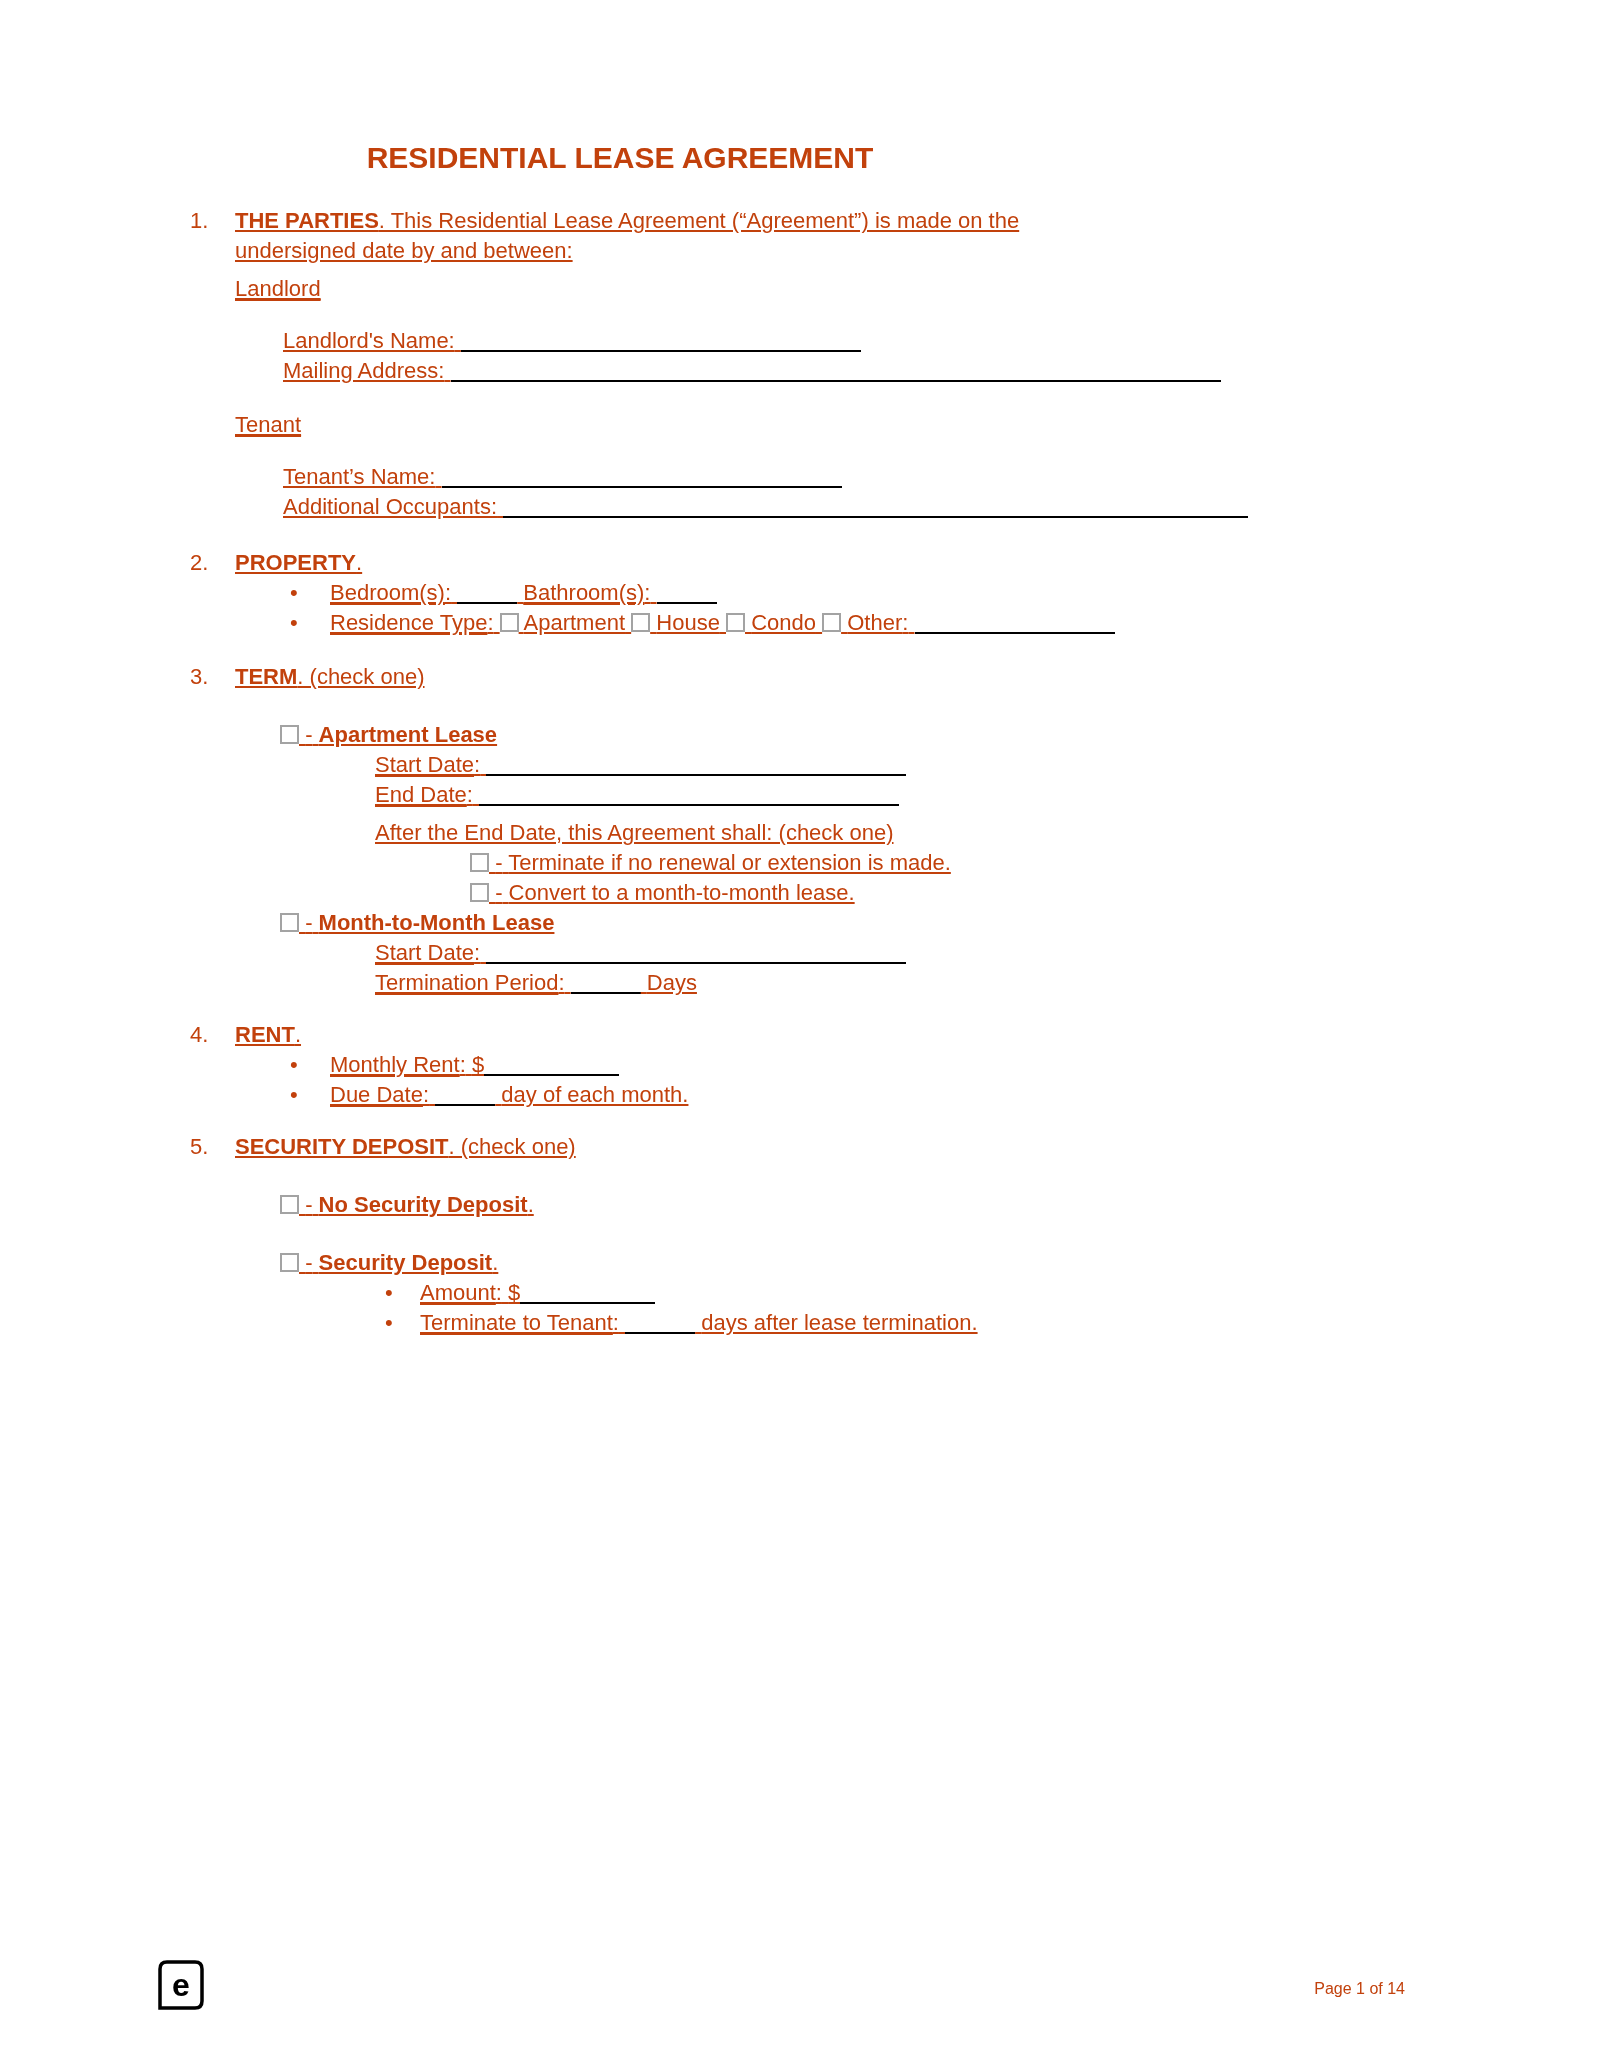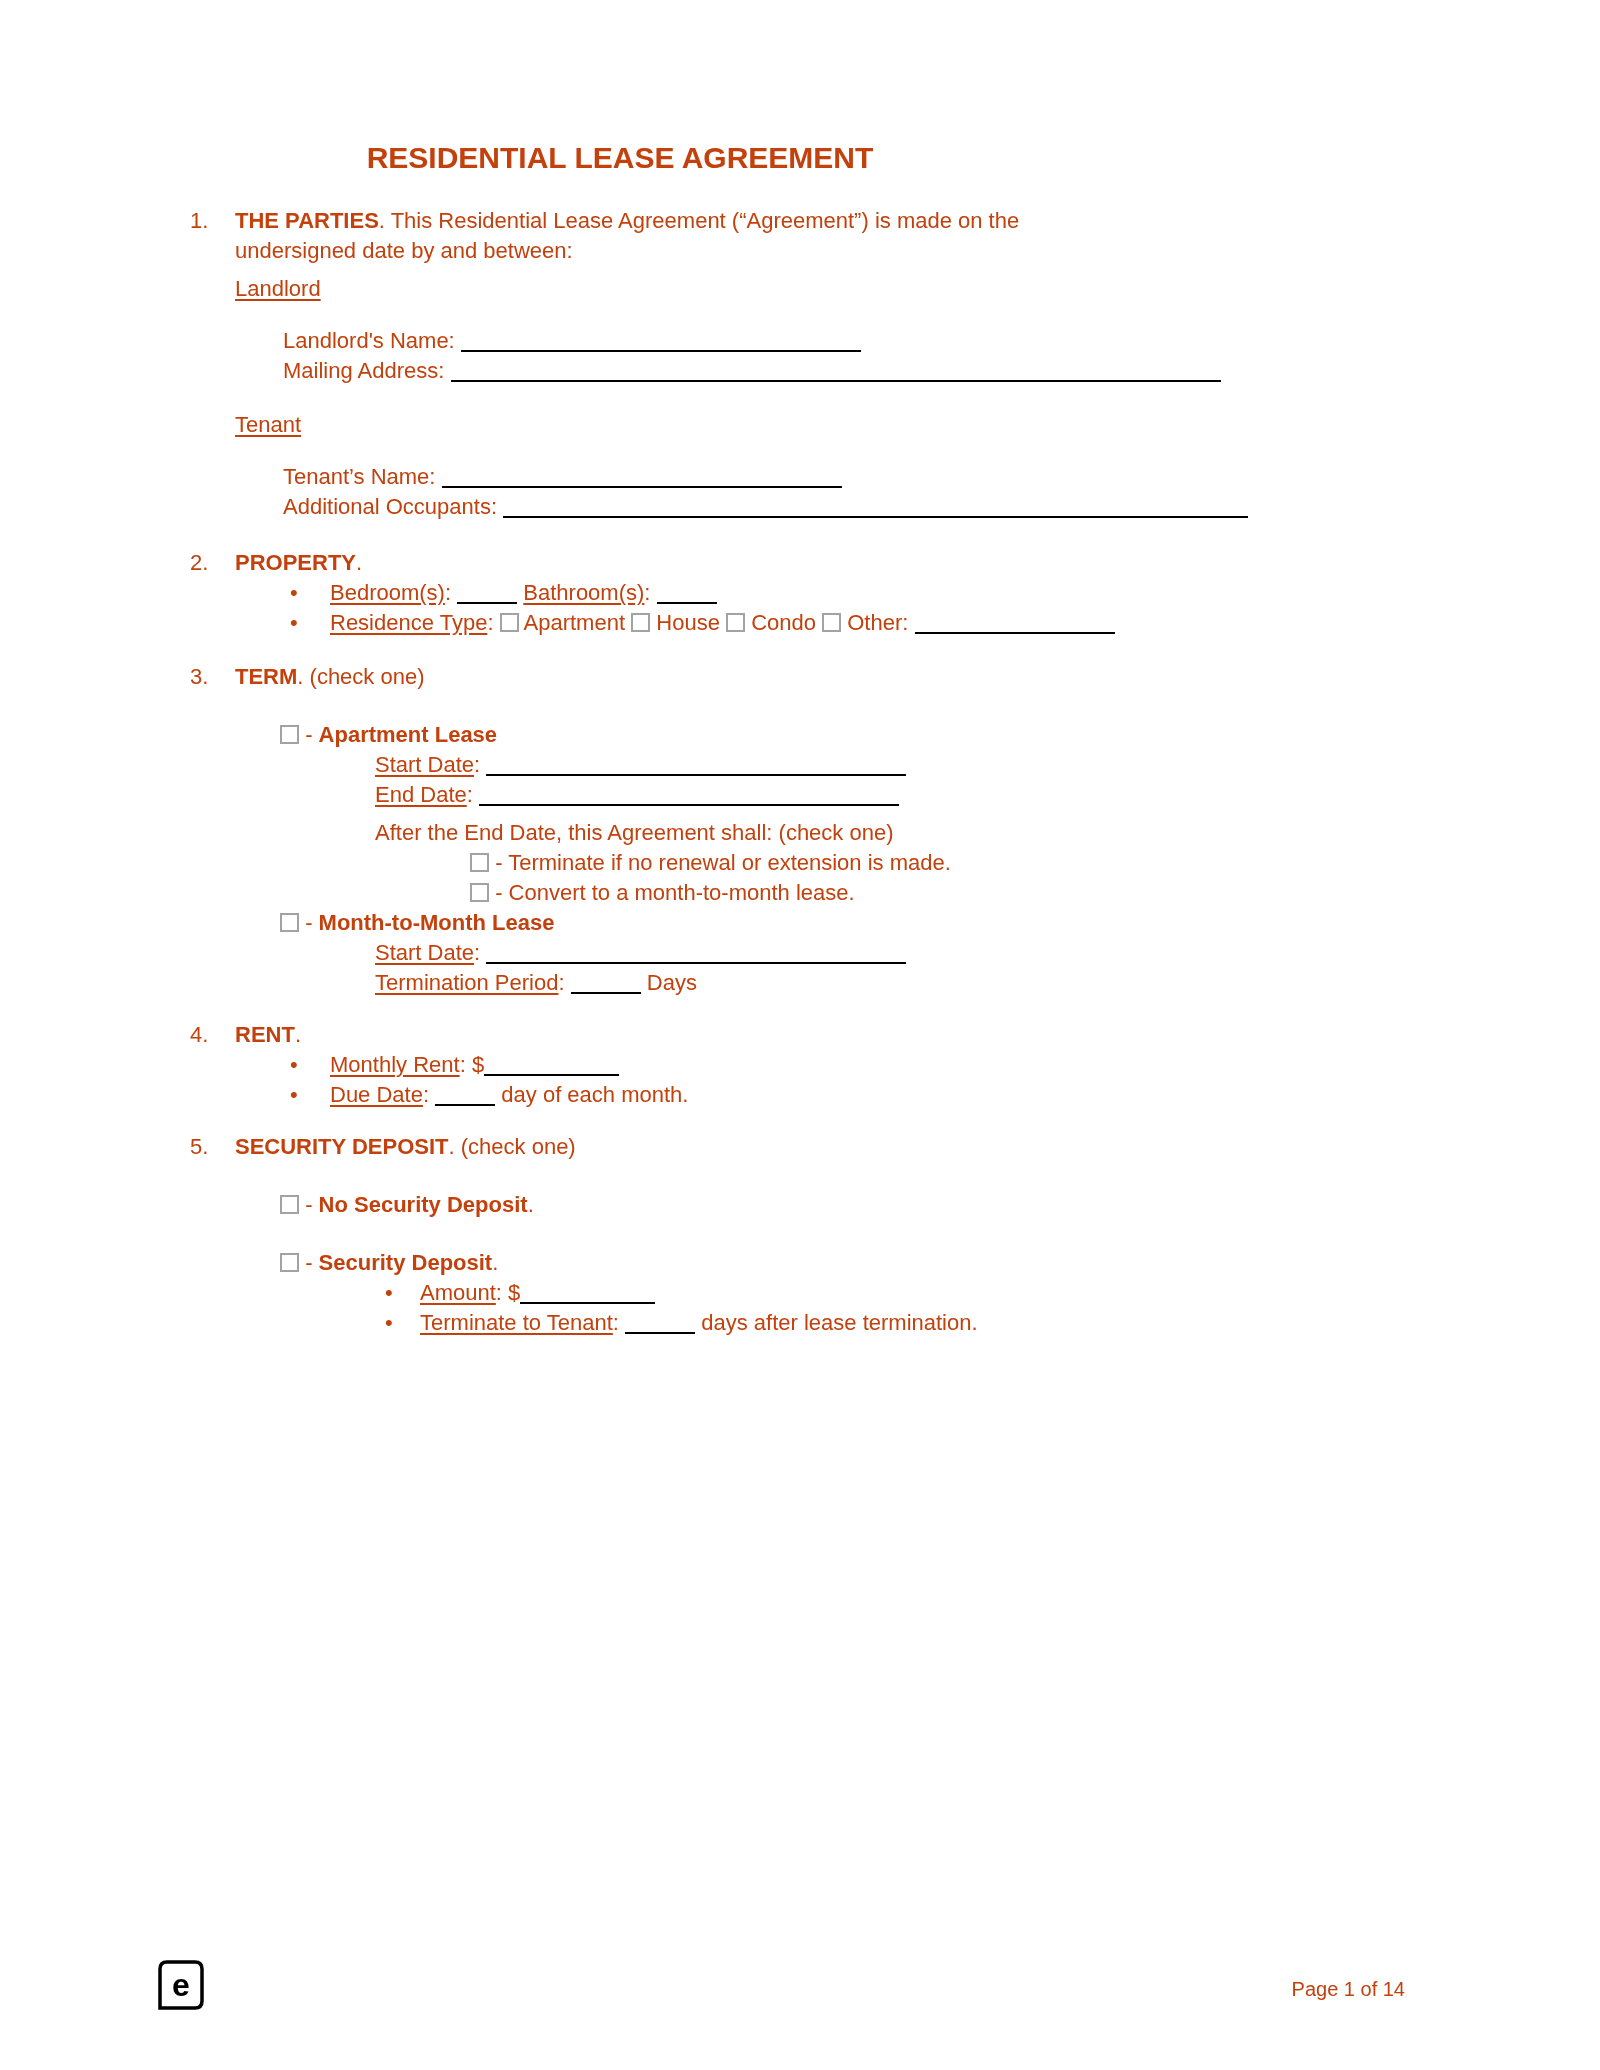--- a/index.html
+++ b/index.html
@@ -11,21 +11,21 @@
     font-size: 22px; line-height: 30px;
     overflow: hidden;
   }
   .content { padding: 140px 190px 0 190px; }
 
   .title-wrap { width: 860px; text-align: center; margin-bottom: 30px; }
   .title { font-size: 30px; line-height: 36px; font-weight: bold; margin: 0; }
 
   .sec { display: flex; align-items: flex-start; }
   .num { width: 45px; flex: none; }
-  .sbody { flex: 1; min-width: 0; }
+  .sbody { flex: 1; min-width: 0; text-decoration: underline; }
 
   .b { font-weight: bold; }
   .u { text-decoration: underline; text-underline-offset: 3px; }
 
   .bl { display: inline-block; border-bottom: 2px solid #000; height: 20px; vertical-align: -4px; }
   .w60 { width: 60px; }  .w70 { width: 70px; }  .w135 { width: 135px; }
   .w200 { width: 200px; } .w400 { width: 400px; } .w420 { width: 420px; }
   .w745 { width: 745px; } .w770 { width: 770px; } .w790 { width: 790px; }
 
   .cb { display: inline-block; width: 15px; height: 15px; border: 2px solid #a3a3a3; background: #fff; vertical-align: -2px; }
@@ -43,21 +43,21 @@
   ul.bullets > li::before { content: "\2022"; position: absolute; left: -40px; }
 
   ul.bullets2 { list-style: none; margin: 0; padding: 0 0 0 185px; }
   ul.bullets2 > li { position: relative; }
   ul.bullets2 > li::before { content: "\2022"; position: absolute; left: -35px; }
 
   .footer {
     position: absolute; left: 158px; right: 195px; bottom: 52px;
     display: flex; justify-content: space-between; align-items: center;
   }
-  .page-label { font-size: 20px; line-height: 24px; margin-left: 10px; }
+  .page-label { font-size: 16px; line-height: 24px; margin-left: 10px; }
 </style>
 </head>
 <body>
 
 <div class="page">
   <div class="content">
 
     <div class="title-wrap">
       <h1 class="title">RESIDENTIAL LEASE AGREEMENT</h1>
     </div>

